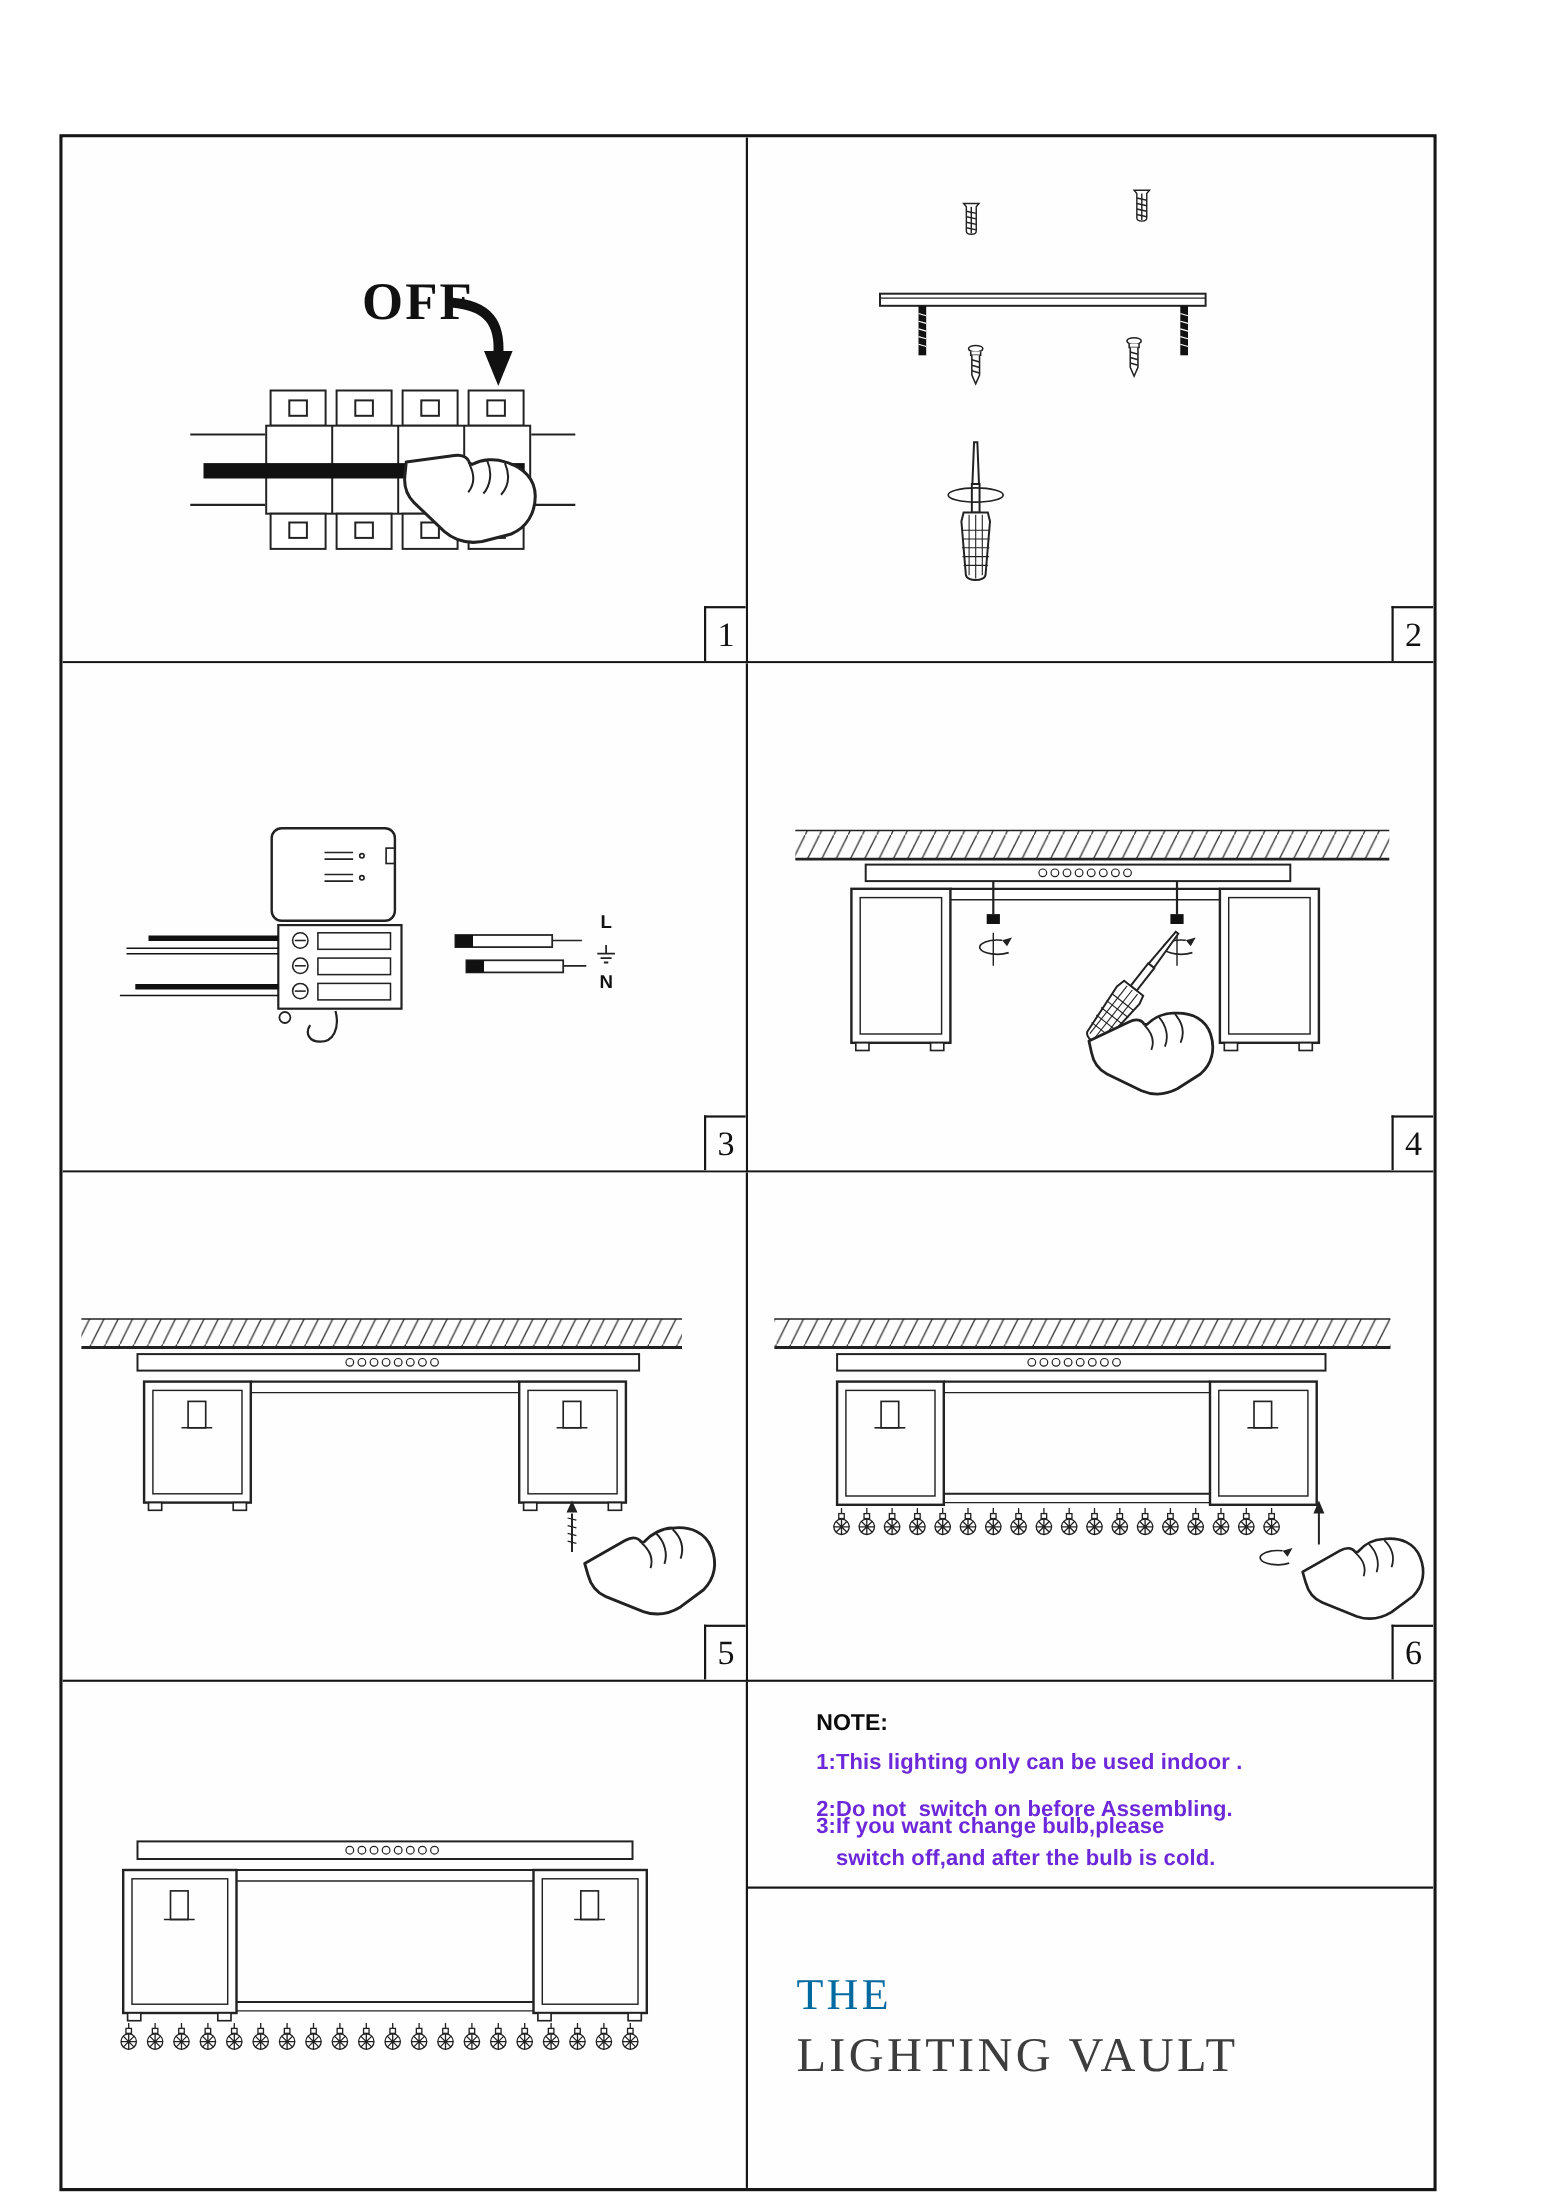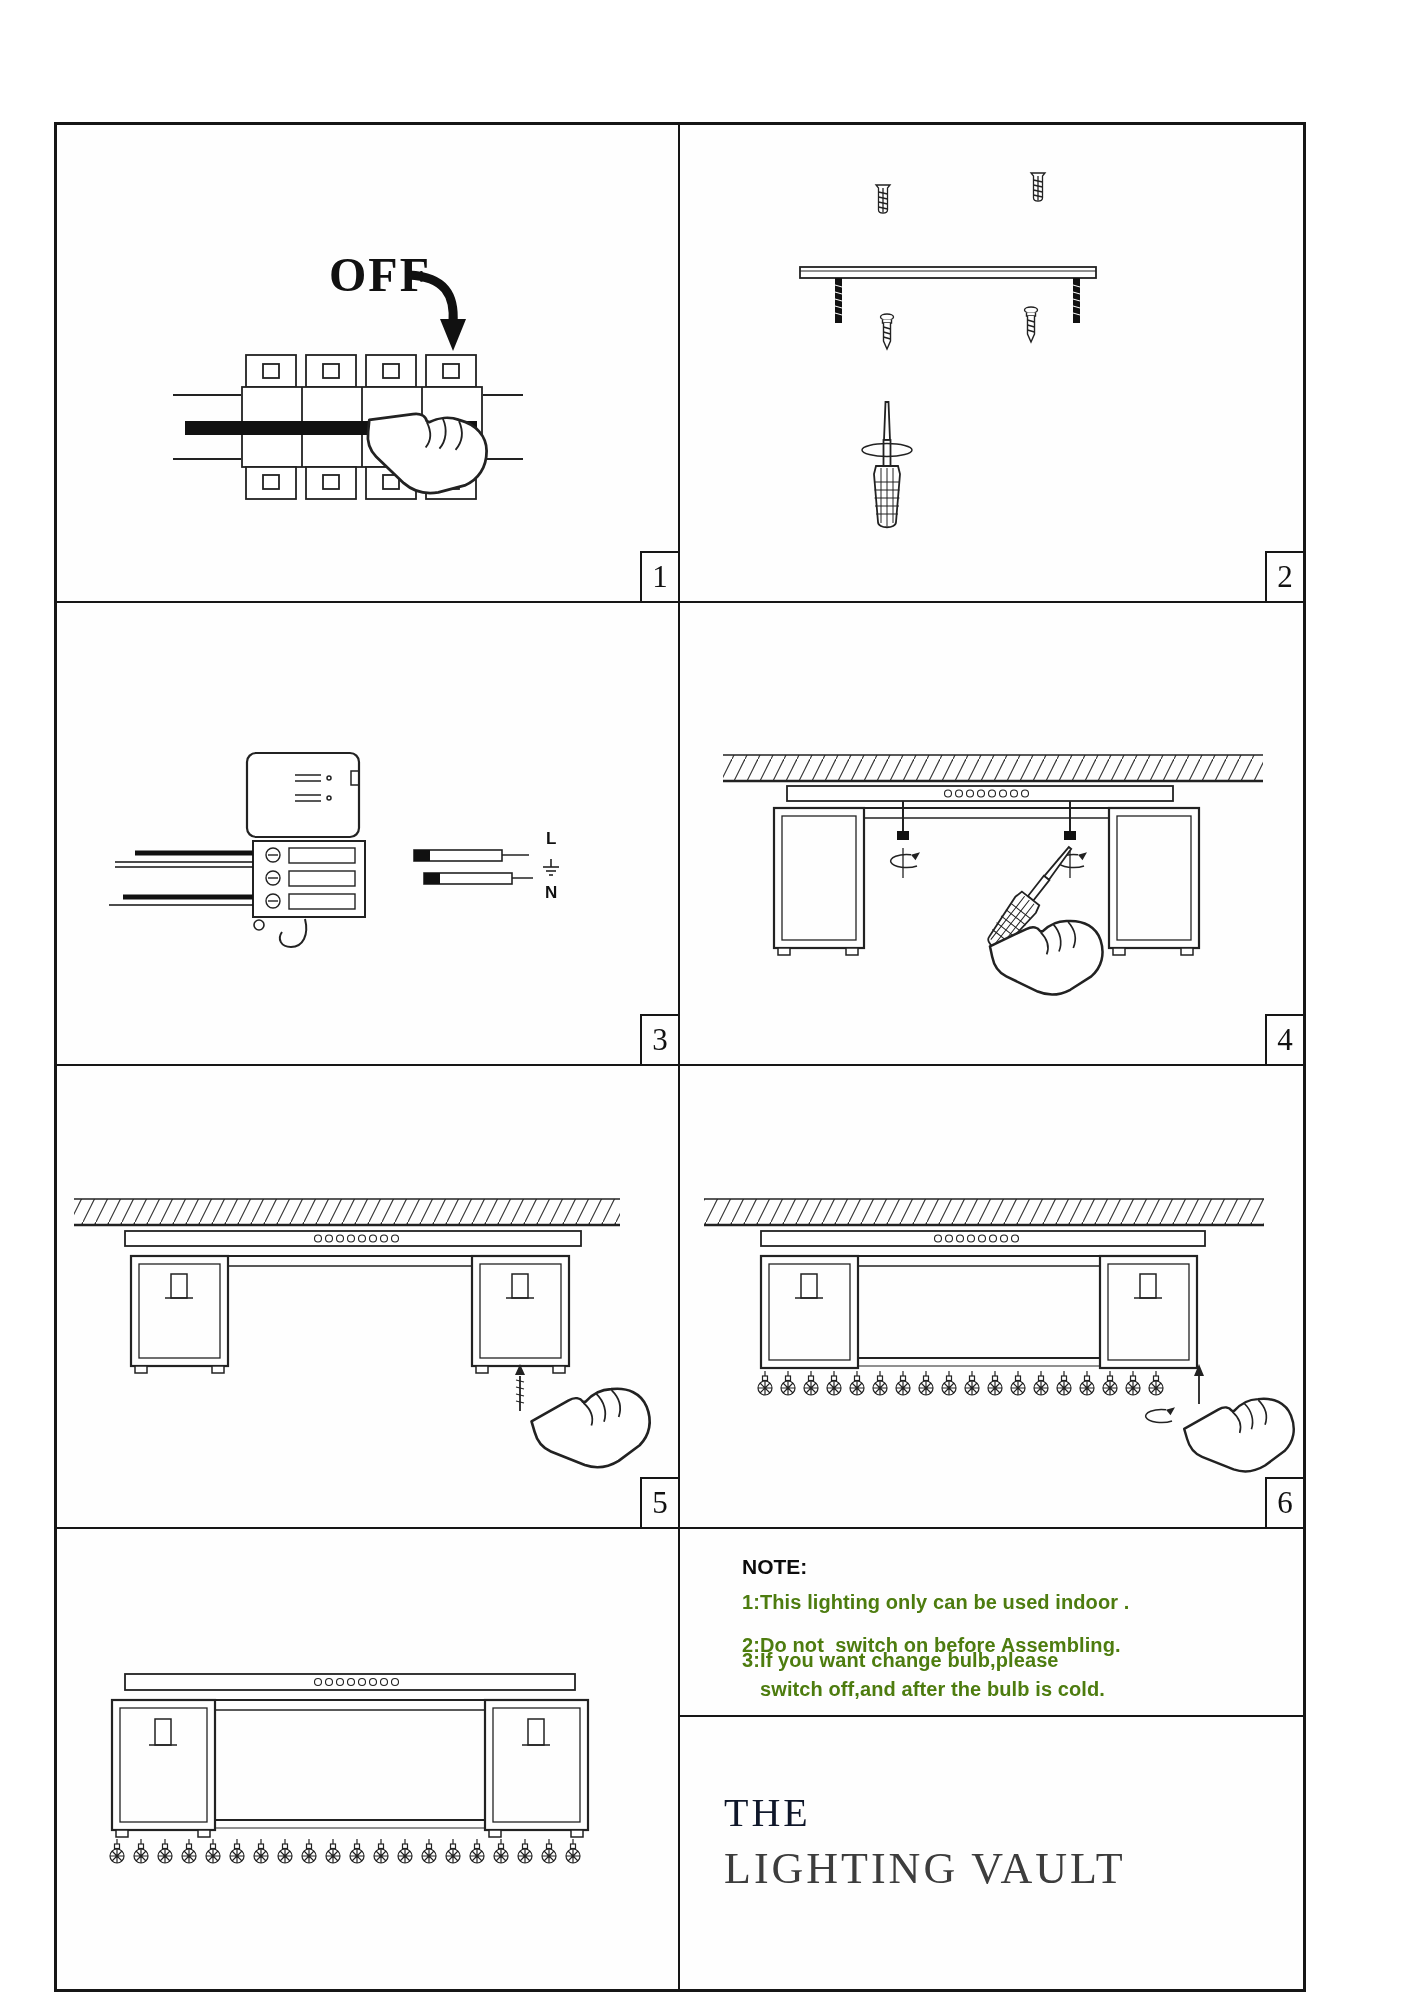--- a/index.html
+++ b/index.html
@@ -31,28 +31,28 @@
     font-family:"Liberation Sans", sans-serif;
   }
   .note-section{
     position:absolute;left:0;top:0;width:623px;height:188px;
     border-bottom:2px solid #161616;box-sizing:border-box;
   }
   .note-title{
     position:absolute;left:62px;top:26px;font-size:21px;font-weight:bold;color:#0c0c0c;
   }
   .note-line{
-    position:absolute;left:62px;font-size:20px;font-weight:bold;color:#4d7c0f;
+    position:absolute;left:62px;font-size:20px;font-weight:bold;color:#6d28d9;
     white-space:pre;letter-spacing:0.1px;
   }
   .nl0{top:62px;} .nl1{top:105px;} .nl2{top:120px;} .nl3{top:149px;left:80px;}
   .brand-section{position:absolute;left:0;top:222px;width:623px;height:238px;}
   .brand-line1{
     position:absolute;left:44px;top:38px;
-    font-family:"Liberation Serif", serif;font-size:40px;letter-spacing:3px;color:#0f172a;
+    font-family:"Liberation Serif", serif;font-size:40px;letter-spacing:3px;color:#0369a1;
   }
   .brand-line2{
     position:absolute;left:44px;top:92px;
     font-family:"Liberation Serif", serif;font-size:44px;letter-spacing:3px;color:#3d3d3d;
   }
 </style>
 </head>
 <body>
 
 <svg width="0" height="0" style="position:absolute" aria-hidden="true">

